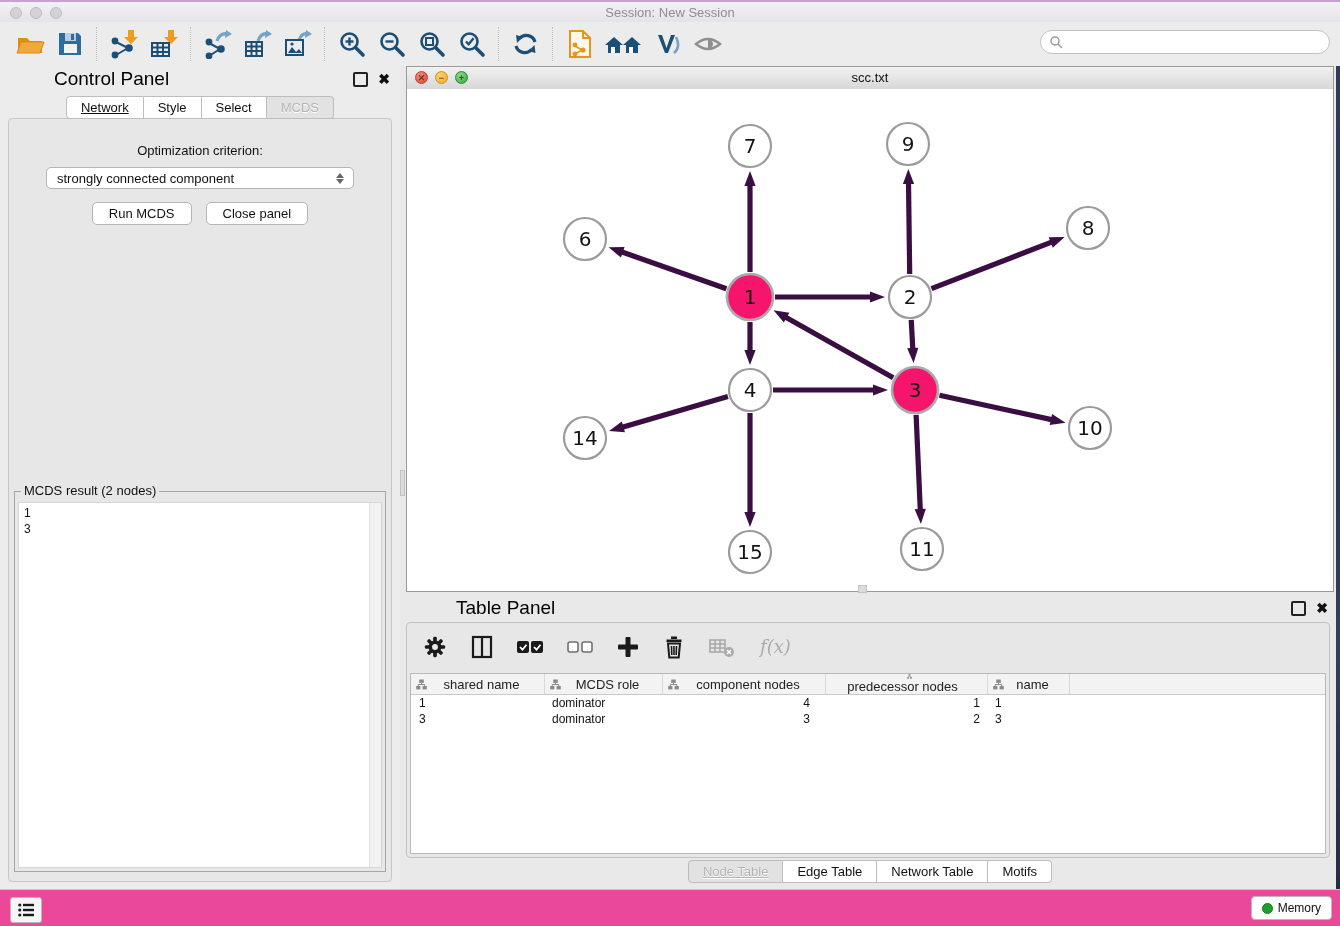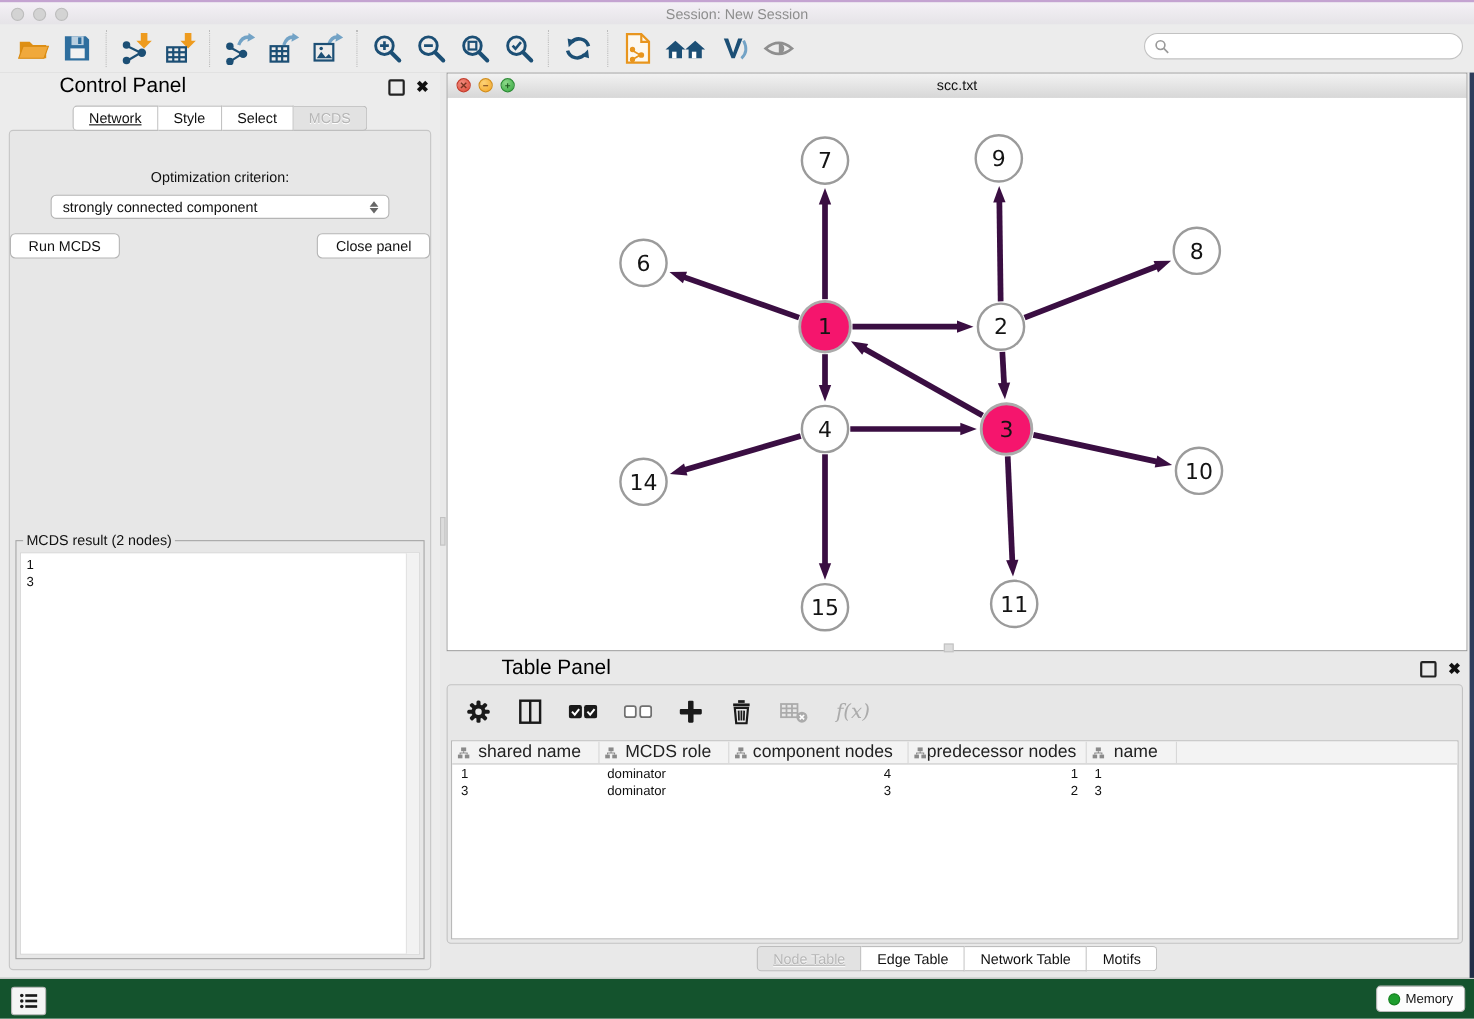--- a/index.html
+++ b/index.html
@@ -30,28 +30,28 @@
   .panel-title{font-size:19px;color:#000000;flex:1;margin-left:44px;}
   .float-icon{width:11px;height:11px;border:2px solid #222;border-radius:2px;margin-right:10px;}
   .close-icon{font-size:14px;font-weight:bold;color:#111;line-height:1;}
   .cp-tabs{position:absolute;top:30px;left:0;right:0;display:flex;justify-content:center;z-index:2;}
   .seg{display:inline-flex;}
   .seg .tab{background:#fff;border:1px solid #BDBDBD;border-left:none;padding:3px 14px;font-size:13px;color:#111;cursor:default;white-space:nowrap;}
   .seg .tab:first-child{border-left:1px solid #BDBDBD;border-radius:4px 0 0 4px;text-decoration:underline;}
   .seg .tab:last-child{border-radius:0 4px 4px 0;}
   .seg .tab.sel{background:#E2E2E2;color:#B5B5B5;text-shadow:0 1px 0 #fff;}
   .cp-body{position:absolute;top:52px;left:8px;right:8px;bottom:8px;background:#E7E7E7;border:1px solid #C6C6C6;border-radius:4px;}
-  .opt-label{text-align:center;margin-top:34px;font-size:13px;color:#111;}
+  .opt-label{text-align:center;margin-top:24px;font-size:13px;color:#111;}
   .dropdown{margin:9px auto 0 auto;width:308px;height:22px;background:#fff;border:1px solid #B5B5B5;border-radius:5px;display:flex;align-items:center;font-size:13px;color:#111;padding-left:10px;box-sizing:border-box;}
   .dropdown .dd-text{flex:1;}
   .dd-stepper{width:18px;display:flex;flex-direction:column;align-items:center;gap:1px;margin-right:4px;}
   .dd-stepper i{width:0;height:0;border-left:4px solid transparent;border-right:4px solid transparent;}
   .dd-up{border-bottom:5px solid #666;}
   .dd-down{border-top:5px solid #666;}
-  .btn-row{display:flex;justify-content:space-between;gap:14px;margin-top:13px;}
+  .btn-row{display:flex;justify-content:center;gap:14px;margin-top:13px;}
   .pbtn{background:#fff;border:1px solid #B5B5B5;border-radius:5px;font-size:13px;color:#111;padding:3px 16px;font-family:inherit;}
   .result-box{position:absolute;left:5px;right:5px;top:372px;bottom:9px;border:1px solid #A6A6A6;background:#E7E7E7;}
   .result-legend{position:absolute;top:-9px;left:6px;background:#E7E7E7;padding:0 3px;font-size:13px;color:#111;}
   .result-inner{position:absolute;left:3px;right:3px;top:10px;bottom:3px;background:#fff;border:1px solid #D6D6D6;}
   .result-scroll{position:absolute;right:0;top:0;bottom:0;width:11px;background:#F2F2F2;border-left:1px solid #E3E3E3;}
   .result-lines{padding:2px 5px;font-size:12px;color:#111;line-height:16px;}
 
   
   .net-window{position:absolute;left:6px;top:0;width:928px;height:526px;border:1px solid #9A9A9A;background:#fff;box-sizing:border-box;}
   .net-titlebar{position:relative;height:22px;background:linear-gradient(#F2F2F2,#D7D7D7);border-bottom:1px solid #ABABAB;}
@@ -66,34 +66,34 @@
   .h-handle{position:absolute;top:519px;left:458px;width:9px;height:8px;background:#DCDCDC;border:1px solid #C2C2C2;box-sizing:border-box;}
 
   
   .table-panel{position:absolute;left:6px;top:530px;width:928px;height:294px;}
   .tp-header{position:absolute;top:0;left:0;right:0;height:24px;display:flex;align-items:center;padding:0 6px;}
   .tp-container{position:absolute;top:26px;left:0;right:4px;height:234px;background:#E7E7E7;border:1px solid #C2C2C2;border-radius:4px;}
   .tp-toolbar{position:absolute;top:0;left:0;right:0;height:48px;display:flex;align-items:center;gap:24px;padding-left:16px;}
   .ttbtn{display:flex;align-items:center;justify-content:center;}
   .tp-tablearea{position:absolute;left:3px;right:3px;top:50px;bottom:3px;background:#fff;border:1px solid #B9B9B9;overflow:hidden;}
   .thead{display:flex;height:20px;background:#F3F3F3;border-bottom:1px solid #C9C9C9;}
-  .th{position:relative;display:flex;align-items:center;border-right:1px solid #D8D8D8;box-sizing:border-box;font-size:16px;color:#222;}
+  .th{position:relative;display:flex;align-items:center;border-right:1px solid #D8D8D8;box-sizing:border-box;font-size:13px;color:#222;}
   .th .th-ico{margin-left:5px;}
   .th .th-label{flex:1;text-align:center;padding-right:8px;}
   .trow{display:flex;height:16px;font-size:12px;color:#111;align-items:center;}
   .td{box-sizing:border-box;overflow:hidden;white-space:nowrap;}
   .td.a-l0{padding-left:8px;}
   .td.a-l1{padding-left:7px;}
   .td.a-r2{text-align:right;padding-right:16px;}
   .td.a-r3{text-align:right;padding-right:8px;}
   .td.a-l4{padding-left:7px;}
   .tp-tabs{position:absolute;top:264px;left:0;right:0;display:flex;justify-content:center;}
 
   
-  .statusbar{position:absolute;left:0;right:0;bottom:0;height:36px;background:#14532d;border-top:1px solid #C8C8C8;}
+  .statusbar{position:absolute;left:0;right:0;bottom:0;height:36px;background:#ec4899;border-top:1px solid #C8C8C8;}
   .list-btn{position:absolute;left:10px;top:7px;width:30px;height:24px;background:#F5F5F5;border:1px solid #B9B9B9;border-radius:3px;display:flex;align-items:center;justify-content:center;}
   .memory-btn{position:absolute;right:8px;top:6px;height:24px;background:#FDFDFD;border:1px solid #B9B9B9;border-radius:4px;display:flex;align-items:center;gap:5px;padding:0 10px;font-size:12px;color:#111;box-sizing:border-box;}
   .mem-dot{width:11px;height:11px;border-radius:50%;background:#1E9E2E;border:1px solid #15801F;box-sizing:border-box;}
 </style>
 </head>
 <body>
 
 <div class="app">
 
   <div class="titlebar">
@@ -474,21 +474,21 @@
                 </div>
                 <div class="th" style="width: 163px;">
                   <svg class="th-ico" width="11" height="11" viewBox="0 0 11 11">
                     <rect x="3.2" y="0.5" width="4.6" height="3.4" fill="#8A8A8A"></rect>
                     <rect x="0.2" y="7" width="4.2" height="3.4" fill="#8A8A8A"></rect>
                     <rect x="6.6" y="7" width="4.2" height="3.4" fill="#8A8A8A"></rect>
                     <path d="M5.5,3.9 V5.5 M2.3,7 V5.5 H8.7 V7" stroke="#8A8A8A" fill="none"></path>
                   </svg>
                   <span class="th-label">component nodes</span>
                 </div>
-                <div class="th" style="width: 162px;">
+                <div class="th" style="width: 162px; flex-direction: column;">
                   <svg class="th-ico" width="11" height="11" viewBox="0 0 11 11">
                     <rect x="3.2" y="0.5" width="4.6" height="3.4" fill="#8A8A8A"></rect>
                     <rect x="0.2" y="7" width="4.2" height="3.4" fill="#8A8A8A"></rect>
                     <rect x="6.6" y="7" width="4.2" height="3.4" fill="#8A8A8A"></rect>
                     <path d="M5.5,3.9 V5.5 M2.3,7 V5.5 H8.7 V7" stroke="#8A8A8A" fill="none"></path>
                   </svg>
                   <span class="th-label">predecessor nodes</span>
                 </div>
                 <div class="th" style="width: 82px;">
                   <svg class="th-ico" width="11" height="11" viewBox="0 0 11 11">

